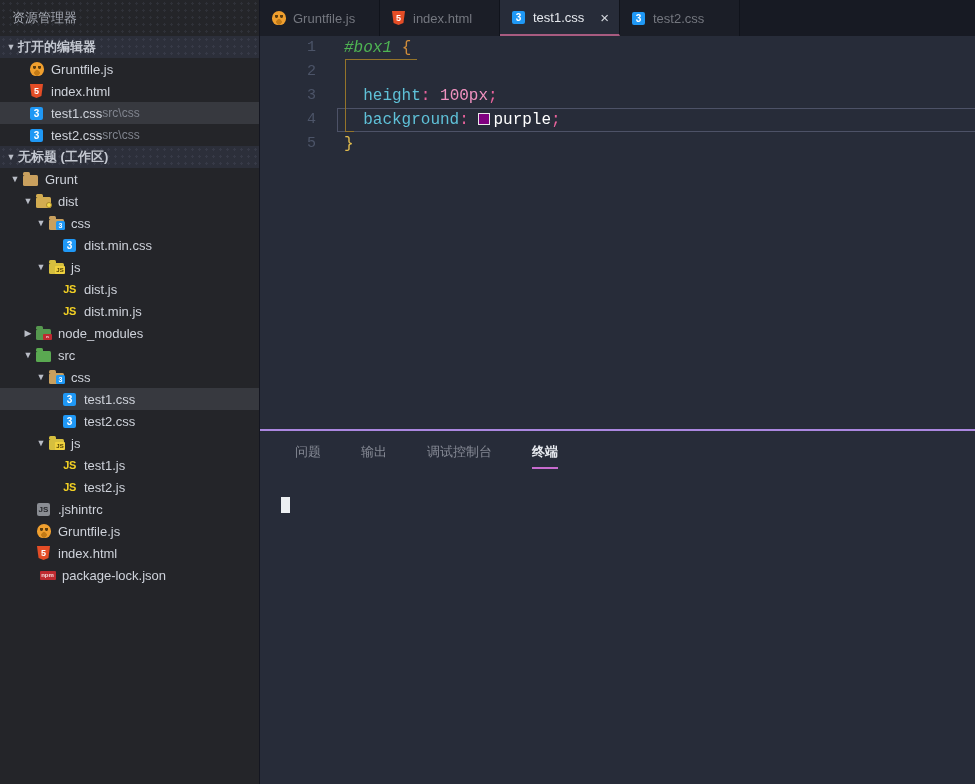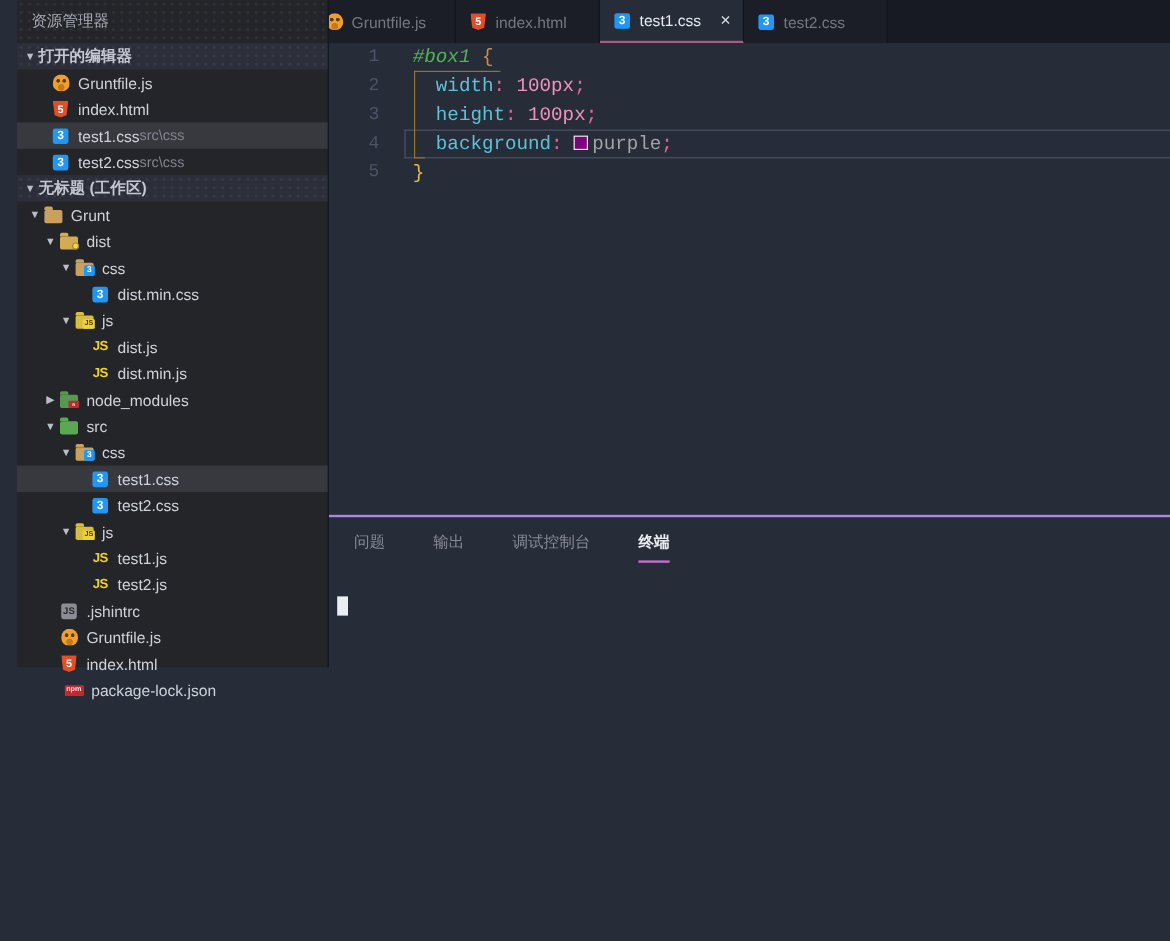--- a/index.html
+++ b/index.html
@@ -2,21 +2,21 @@
 <html><head>
 <meta charset="utf-8">
 <style>
   * { margin:0; padding:0; box-sizing:border-box; }
   html,body { width:975px; height:784px; overflow:hidden; background:#272c39;
               font-family:"Liberation Sans", sans-serif; }
   .dots { background-image: radial-gradient(rgba(150,160,190,0.14) 1px, transparent 1.4px);
           background-size:7px 7px; }
 
   
-  .sidebar { position:absolute; left:14px; top:0; width:260px; height:556px;
+  .sidebar { position:absolute; left:0; top:0; width:260px; height:784px;
              background:#242529; border-right:1px solid #141620; z-index:3; }
   .sidebar-title { height:36px; line-height:36px; padding-left:12px; color:#a7abb5;
                    font-size:13px; background-image: radial-gradient(rgba(150,160,190,0.10) 1px, transparent 1.4px); background-size:7px 7px; }
   .section-header { height:22px; display:flex; align-items:center; background:#2c2f3a;
                     color:#c3c7d0; font-size:13px; font-weight:bold; padding-left:4px;
                     background-image: radial-gradient(rgba(150,160,190,0.10) 1px, transparent 1.4px); background-size:7px 7px; }
   .twisty { width:14px; display:inline-block; text-align:center; color:#b9bdc6;
             font-size:9px; flex:0 0 14px; }
   .row { height:22px; display:flex; align-items:center; font-size:13px; color:#ced2da;
          white-space:nowrap; cursor:pointer; }
@@ -78,21 +78,21 @@
   .code-line { display:flex; height:24px; line-height:24px; position:relative; z-index:2;
                font-family:"Liberation Mono","DejaVu Sans Mono",monospace; font-size:16px; white-space:pre; }
   .code-line .num { width:56px; text-align:right; color:#4c5468; flex:0 0 56px; font-size:15px; }
   .code-line .content { margin-left:28px; }
   .tk-selector { color:#4fb553; font-style:italic; }
   .tk-brace-open { color:#cf8c3a; }
   .tk-brace-close { color:#e2bd4e; }
   .tk-property { color:#5fc1d8; }
   .tk-punct { color:#e8639c; }
   .tk-value { color:#f092c0; }
-  .tk-keyword { color:#a3a3a3; }
+  .tk-keyword { color:#ffffff; }
   .tk-plain { color:#c8ccd4; }
   .swatch { display:inline-block; width:12px; height:12px; border:1px solid #e8e8e8;
             vertical-align:-1px; margin-right:3px; }
   .guide { position:absolute; background:#94742a; z-index:1; }
   .guide-v { left:85px; top:23px; width:1px; height:73px; }
   .guide-h-top { left:85px; top:23px; width:72px; height:1px; }
   .guide-h-bot { left:85px; top:95px; width:9px; height:1px; }
   .current-line { position:absolute; left:77px; right:0; top:72px; height:24px; z-index:0;
                   border-top:1px solid #4d5267; border-bottom:1px solid #4d5267; border-left:1px solid #4d5267; }
 
@@ -325,21 +325,21 @@
       </div>
     </div>
 
   <div class="editor dots" id="editor">
     <div class="current-line"></div>
     <div class="guide guide-h-top"></div>
     <div class="guide guide-v"></div>
     <div class="guide guide-h-bot"></div>
     <div id="code-lines">
         <div class="code-line"><span class="num">1</span><span class="content"><span class="tk-selector">#box1</span><span class="tk-plain"> </span><span class="tk-brace-open">{</span></span></div>
-        <div class="code-line"><span class="num">2</span><span class="content"><span class="tk-plain">  </span><span class="tk-property">width</span><span class="tk-punct">:</span><span class="tk-plain"> </span><span class="tk-value">100px</span><span class="tk-punct">;</span></span></div>
+        <div class="code-line"><span class="num">2</span></div>
         <div class="code-line"><span class="num">3</span><span class="content"><span class="tk-plain">  </span><span class="tk-property">height</span><span class="tk-punct">:</span><span class="tk-plain"> </span><span class="tk-value">100px</span><span class="tk-punct">;</span></span></div>
         <div class="code-line"><span class="num">4</span><span class="content"><span class="tk-plain">  </span><span class="tk-property">background</span><span class="tk-punct">:</span><span class="tk-plain"> </span><span class="swatch" style="background: rgb(128, 0, 128);"></span><span class="tk-keyword">purple</span><span class="tk-punct">;</span></span></div>
         <div class="code-line"><span class="num">5</span><span class="content"><span class="tk-brace-close">}</span></span></div>
       </div>
   </div>
 
   <div class="panel dots">
     <div class="panel-tabs" id="panel-tabs">
         <span class="panel-tab">问题</span>
         <span class="panel-tab">输出</span>

